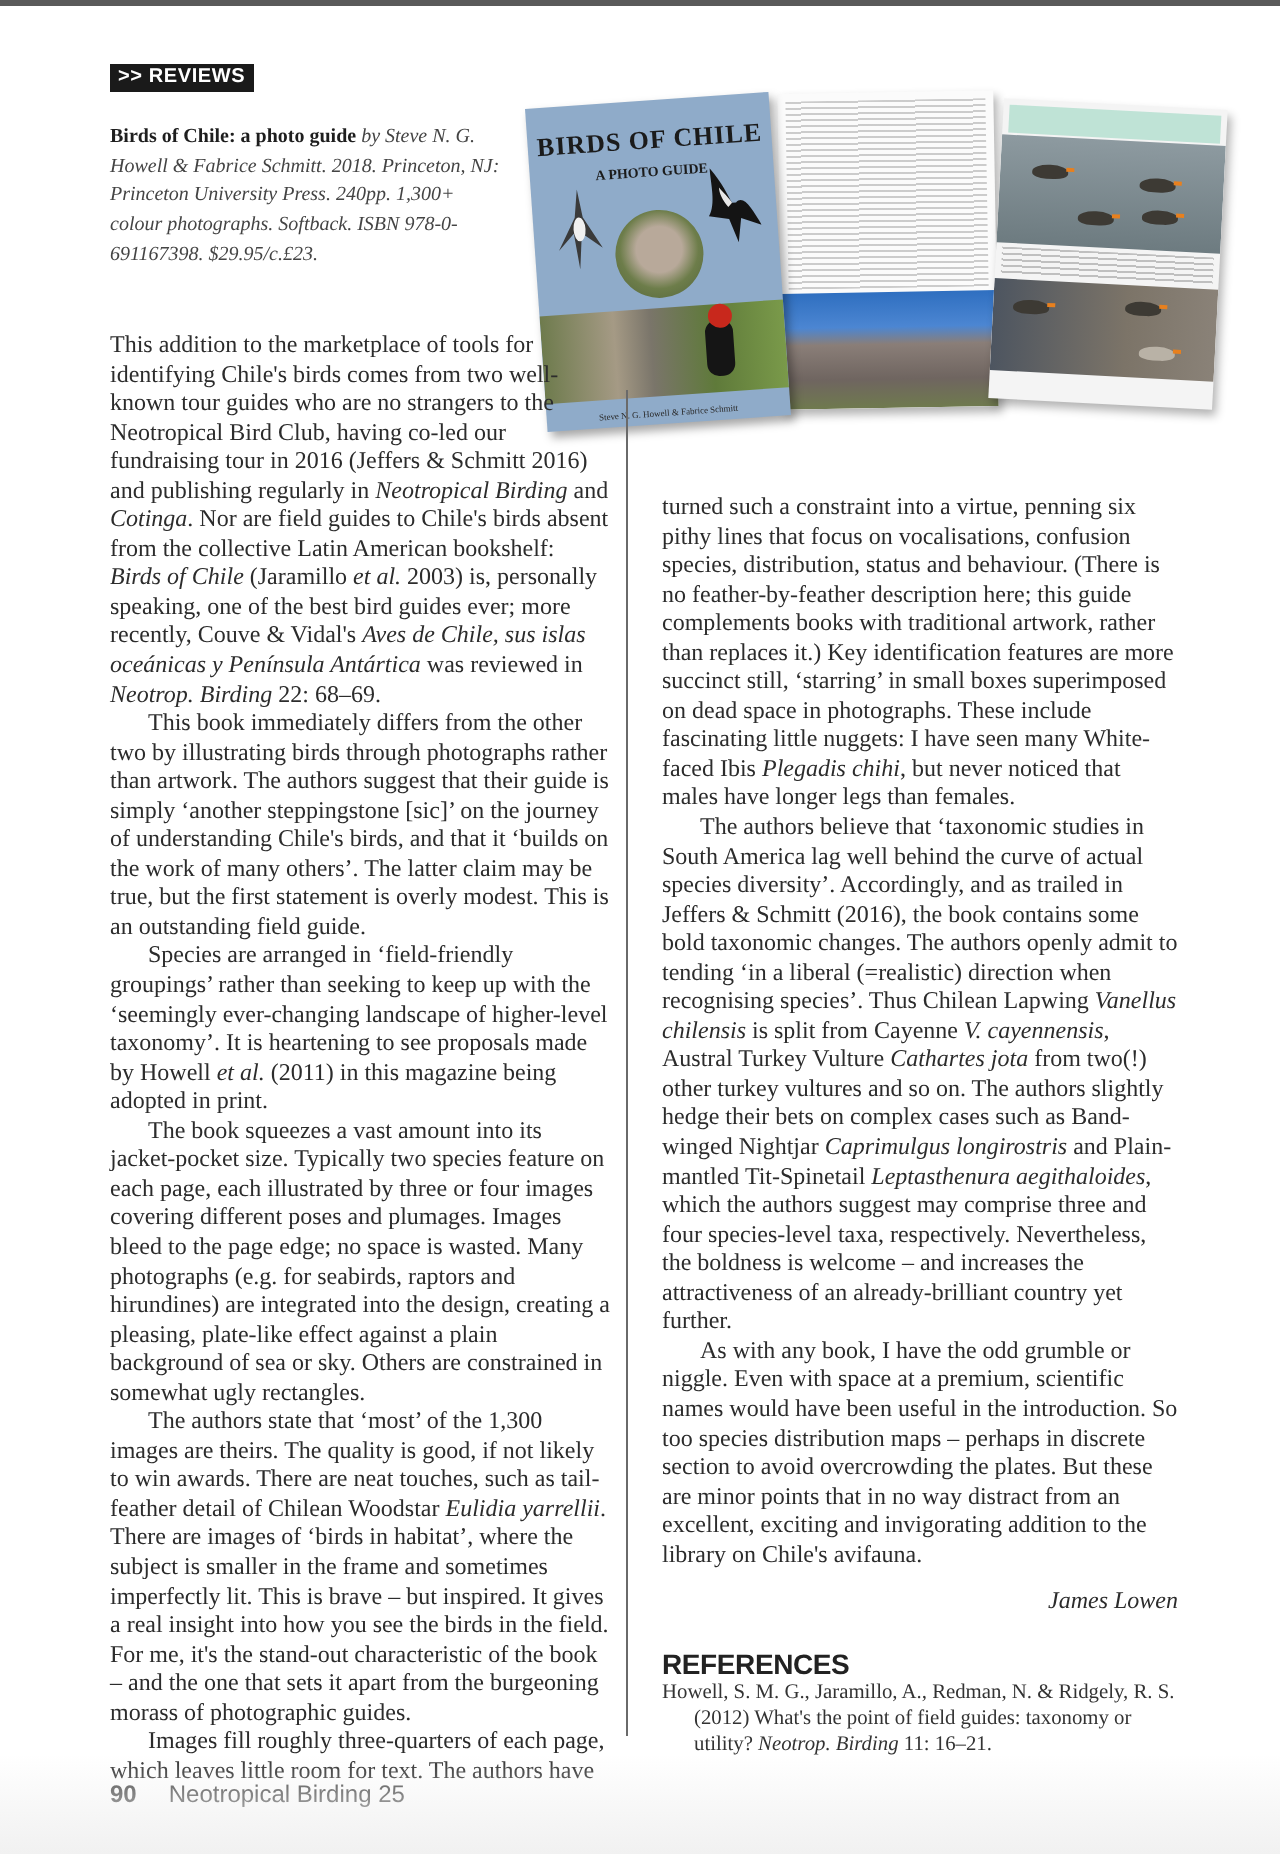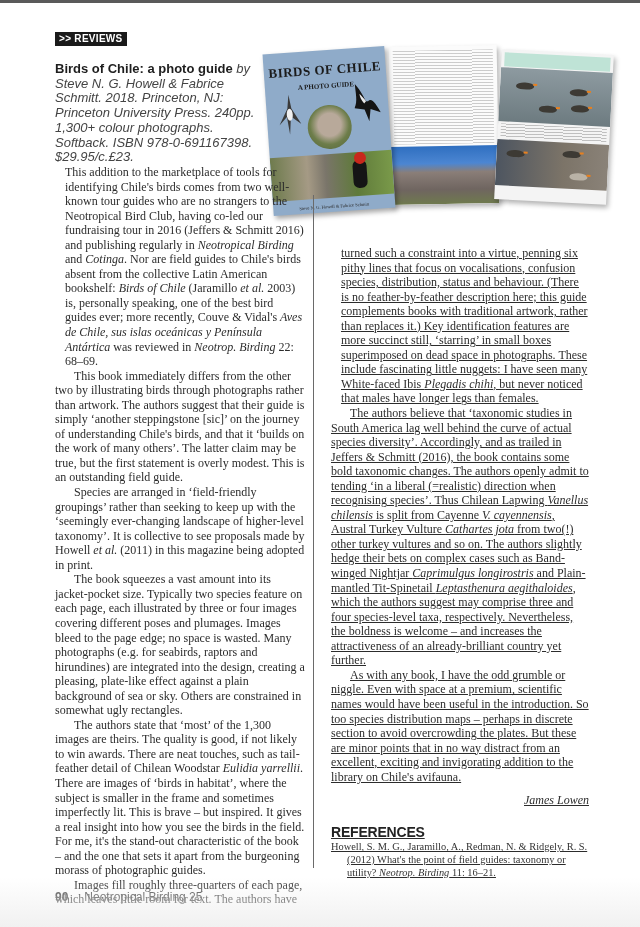--- a/index.html
+++ b/index.html
@@ -15,22 +15,22 @@
     background: linear-gradient(to bottom, rgba(255,255,255,0), #f1f1f1);
   }
   .badge {
     position: absolute; left: 55px; top: 32px; height: 14px;
     background: #1a1a1a; color: #fff; padding: 0 4px;
     font-family: "Liberation Sans", "DejaVu Sans", sans-serif;
     font-weight: bold; font-size: 10px; line-height: 14px; letter-spacing: 0.3px;
   }
   .book-info {
     position: absolute; left: 55px; top: 62px; width: 200px;
-    font-family: Liberation Sans, sans-serif;
-    font-size: 13px; line-height: 14.7px; color: #444;
+    font-family: Liberation Serif, serif;
+    font-size: 10px; line-height: 14.7px; color: #444;
   }
   .book-info b { color: #1e1e1e; font-weight: bold; font-style: normal; }
   .book-info i { font-style: italic; }
 
   
   .photos { position: absolute; left: 262px; top: 40px; width: 362px; height: 160px; }
   .cover {
     position: absolute; left: 6px; top: 10px; width: 122px; height: 162px;
     background: #8fabc9; transform: rotate(-4deg); transform-origin: center;
     box-shadow: 2px 3px 5px rgba(0,0,0,0.35); overflow: hidden;
@@ -86,23 +86,23 @@
   .ducks-photo2 { position: absolute; left: 0; top: 90px; width: 112px; height: 46px; background: linear-gradient(90deg,#4d5560,#7c7468 60%,#8a8278); }
   .duck { position: absolute; width: 18px; height: 7px; background: #3d3a34; border-radius: 50% 50% 40% 40%; }
   .duck::after { content:""; position:absolute; right:-3px; top:1px; width:4px; height:2px; background:#e8801e; }
 
   .divider { position: absolute; left: 313px; top: 195px; width: 1px; height: 673px; background: #6a6a6a; }
 
   .col {
     position: absolute; font-size: 12px; line-height: 14.55px; color: #2c2c2c;
   }
   .col p { margin: 0; text-indent: 19px; }
-  .col p.noindent { text-indent: 0; margin-left: 10px; }
+  .col p.noindent { text-indent: 0; }
   .col-left { left: 55px; top: 165px; width: 250px; }
-  .col-right { left: 331px; top: 246px; width: 258px; text-decoration: underline; }
+  .col-right { left: 331px; top: 246px; width: 258px; }
   .signature { text-align: right; font-style: italic; margin-top: 9px; }
   .refs-heading {
     font-family: "Liberation Sans", "DejaVu Sans", sans-serif; font-weight: bold;
     font-size: 14px; margin-top: 17px; color: #222; letter-spacing: -0.2px;
   }
   .ref { font-size: 10.4px; line-height: 12.7px; padding-left: 16px; text-indent: -16px; margin-top: 2px; color: #333; }
   .footer {
     position: absolute; left: 55px; top: 890px;
     font-family: "Liberation Sans", "DejaVu Sans", sans-serif; font-size: 12px; color: #3a3a3a;
   }
@@ -157,21 +157,21 @@
     <div class="woodpecker-head"></div>
     <div class="cover-author">Steve N. G. Howell &amp; Fabrice Schmitt</div>
   </div>
 </div>
 
 <div class="divider"></div>
 
 <div class="col col-left" id="col-left">
     <p class="noindent"><span>This addition to the marketplace of tools for identifying Chile's birds comes from two well-known tour guides who are no strangers to the Neotropical Bird Club, having co-led our fundraising tour in 2016 (Jeffers &amp; Schmitt 2016) and publishing regularly in </span><i>Neotropical Birding</i><span> and </span><i>Cotinga</i><span>. Nor are field guides to Chile's birds absent from the collective Latin American bookshelf: </span><i>Birds of Chile</i><span> (Jaramillo </span><i>et al.</i><span> 2003) is, personally speaking, one of the best bird guides ever; more recently, Couve &amp; Vidal's </span><i>Aves de Chile, sus islas oceánicas y Península Antártica</i><span> was reviewed in </span><i>Neotrop. Birding</i><span> 22: 68–69.</span></p>
     <p><span>This book immediately differs from the other two by illustrating birds through photographs rather than artwork. The authors suggest that their guide is simply ‘another steppingstone [sic]’ on the journey of understanding Chile's birds, and that it ‘builds on the work of many others’. The latter claim may be true, but the first statement is overly modest. This is an outstanding field guide.</span></p>
-    <p><span>Species are arranged in ‘field-friendly groupings’ rather than seeking to keep up with the ‘seemingly ever-changing landscape of higher-level taxonomy’. It is collective to see proposals made by Howell </span><i>et al.</i><span> (2011) in this magazine being adopted in print.</span></p>
+    <p><span>Species are arranged in ‘field-friendly groupings’ rather than seeking to keep up with the ‘seemingly ever-changing landscape of higher-level taxonomy’. It is heartening to see proposals made by Howell </span><i>et al.</i><span> (2011) in this magazine being adopted in print.</span></p>
     <p><span>The book squeezes a vast amount into its jacket-pocket size. Typically two species feature on each page, each illustrated by three or four images covering different poses and plumages. Images bleed to the page edge; no space is wasted. Many photographs (e.g. for seabirds, raptors and hirundines) are integrated into the design, creating a pleasing, plate-like effect against a plain background of sea or sky. Others are constrained in somewhat ugly rectangles.</span></p>
     <p><span>The authors state that ‘most’ of the 1,300 images are theirs. The quality is good, if not likely to win awards. There are neat touches, such as tail-feather detail of Chilean Woodstar </span><i>Eulidia yarrellii</i><span>. There are images of ‘birds in habitat’, where the subject is smaller in the frame and sometimes imperfectly lit. This is brave – but inspired. It gives a real insight into how you see the birds in the field. For me, it's the stand-out characteristic of the book – and the one that sets it apart from the burgeoning morass of photographic guides.</span></p>
     <p><span>Images fill roughly three-quarters of each page, which leaves little room for text. The authors have</span></p>
   </div>
 
 <div class="col col-right">
   <div id="col-right">
       <p class="noindent"><span>turned such a constraint into a virtue, penning six pithy lines that focus on vocalisations, confusion species, distribution, status and behaviour. (There is no feather-by-feather description here; this guide complements books with traditional artwork, rather than replaces it.) Key identification features are more succinct still, ‘starring’ in small boxes superimposed on dead space in photographs. These include fascinating little nuggets: I have seen many White-faced Ibis </span><i>Plegadis chihi</i><span>, but never noticed that males have longer legs than females.</span></p>
       <p><span>The authors believe that ‘taxonomic studies in South America lag well behind the curve of actual species diversity’. Accordingly, and as trailed in Jeffers &amp; Schmitt (2016), the book contains some bold taxonomic changes. The authors openly admit to tending ‘in a liberal (=realistic) direction when recognising species’. Thus Chilean Lapwing </span><i>Vanellus chilensis</i><span> is split from Cayenne </span><i>V. cayennensis</i><span>, Austral Turkey Vulture </span><i>Cathartes jota</i><span> from two(!) other turkey vultures and so on. The authors slightly hedge their bets on complex cases such as Band-winged Nightjar </span><i>Caprimulgus longirostris</i><span> and Plain-mantled Tit-Spinetail </span><i>Leptasthenura aegithaloides</i><span>, which the authors suggest may comprise three and four species-level taxa, respectively. Nevertheless, the boldness is welcome – and increases the attractiveness of an already-brilliant country yet further.</span></p>
       <p><span>As with any book, I have the odd grumble or niggle. Even with space at a premium, scientific names would have been useful in the introduction. So too species distribution maps – perhaps in discrete section to avoid overcrowding the plates. But these are minor points that in no way distract from an excellent, exciting and invigorating addition to the library on Chile's avifauna.</span></p>

